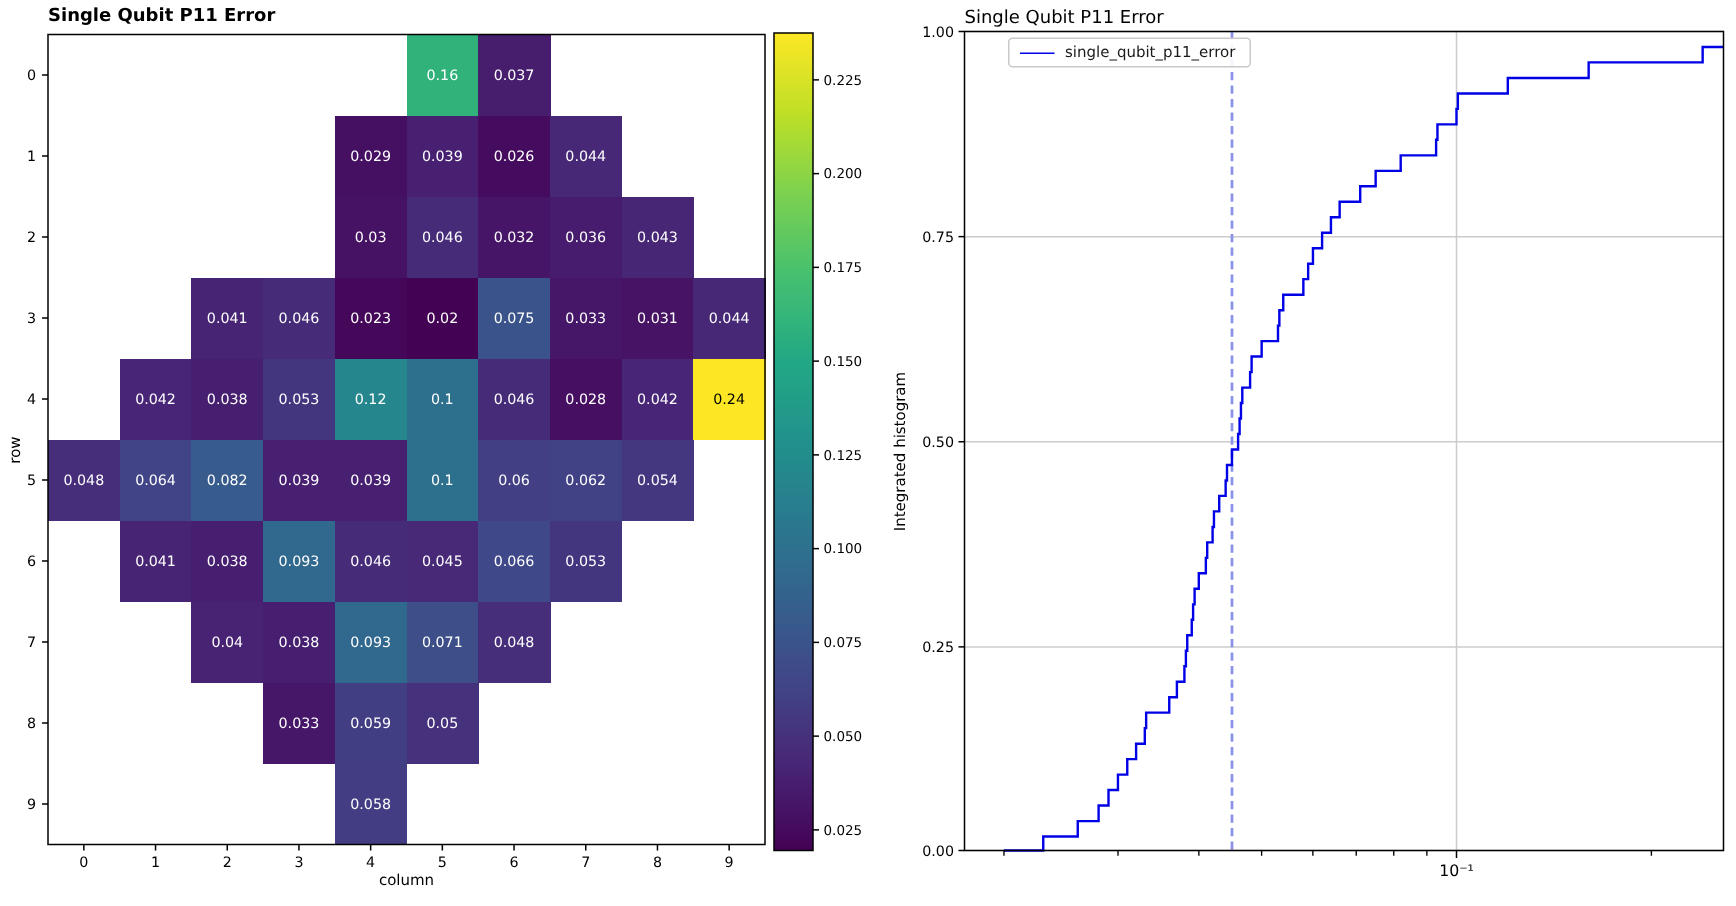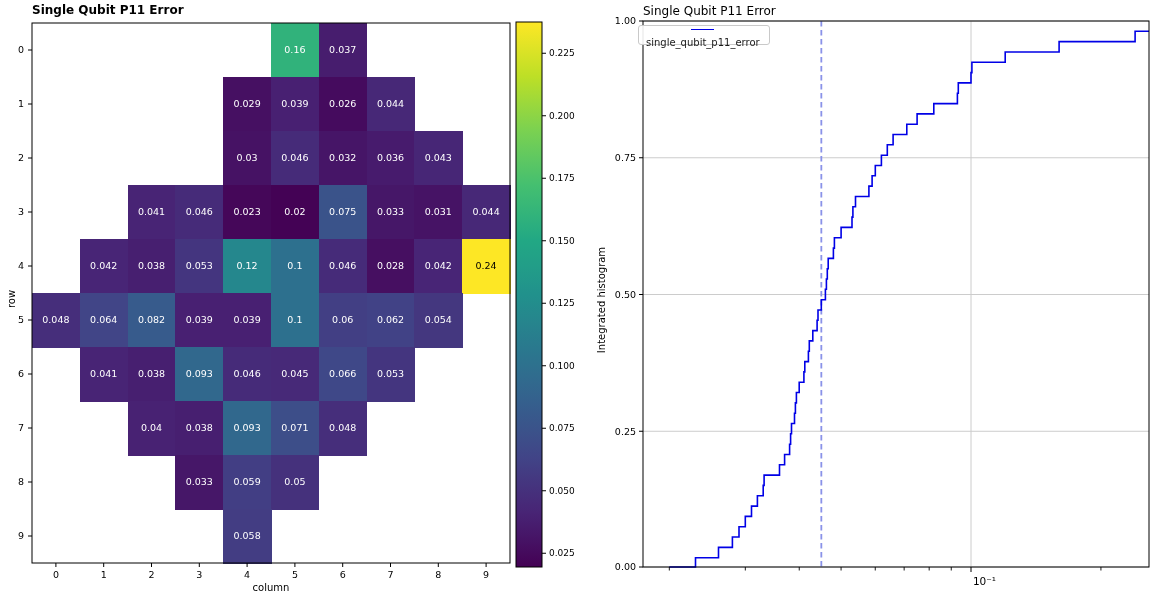--- a/index.html
+++ b/index.html
@@ -17,21 +17,21 @@
     display:inline-block; white-space:nowrap; font-size:10px;
     transform:translate(-50%,-50%) rotate(-90deg);
   }
   .legend {
     display:flex; align-items:center; gap:7px;
     border:1px solid #c9c9c9; border-radius:3px; background:rgba(255,255,255,0.9);
     padding:3px 9px 3px 7px; font-size:10px; white-space:nowrap; color:#1a1a1a;
     box-sizing:border-box; height:20px;
   }
   .legend-line { display:inline-block; width:23px; height:0; border-top:1.6px solid #0000e6; }
-  .xtick-major { font-size:10.5px; text-align:right; white-space:nowrap; }
+  .xtick-major { font-size:10.5px; text-align:center; white-space:nowrap; }
 </style>
 </head>
 <body>
 
 <div class="figure">
 
   <svg id="chart-svg" width="1157" height="604" viewBox="0 0 1157 604">
       <g>
         <rect x="271" y="23" width="48.3" height="54.5" fill="rgb(49,178,123)" shape-rendering="crispEdges"></rect>
         <text x="294.9" y="53.2" font-size="9.5" text-anchor="middle" fill="#ffffff" font-family="&quot;DejaVu Sans&quot;, sans-serif">0.16</text>
@@ -266,18 +266,18 @@
   <div class="abs rot-anchor" style="left:11px; top:293px;">
     <span>row</span>
   </div>
 
   <div class="abs plot-title" style="left:643px; top:4px; width:506px;">Single Qubit P11 Error</div>
   <div class="abs rot-anchor" style="left:601px; top:294px;">
     <span>Integrated histogram</span>
   </div>
   <div class="abs xtick-major" style="left:946px; top:575px; width:50px;">10⁻¹</div>
 
-  <div class="abs legend" style="left:638px; top:25px;flex-direction:column;">
+  <div class="abs legend" style="left:672px; top:25px;">
     <span class="legend-line"></span>
     <span>single_qubit_p11_error</span>
   </div>
 
 </div>
 
 </body></html>

